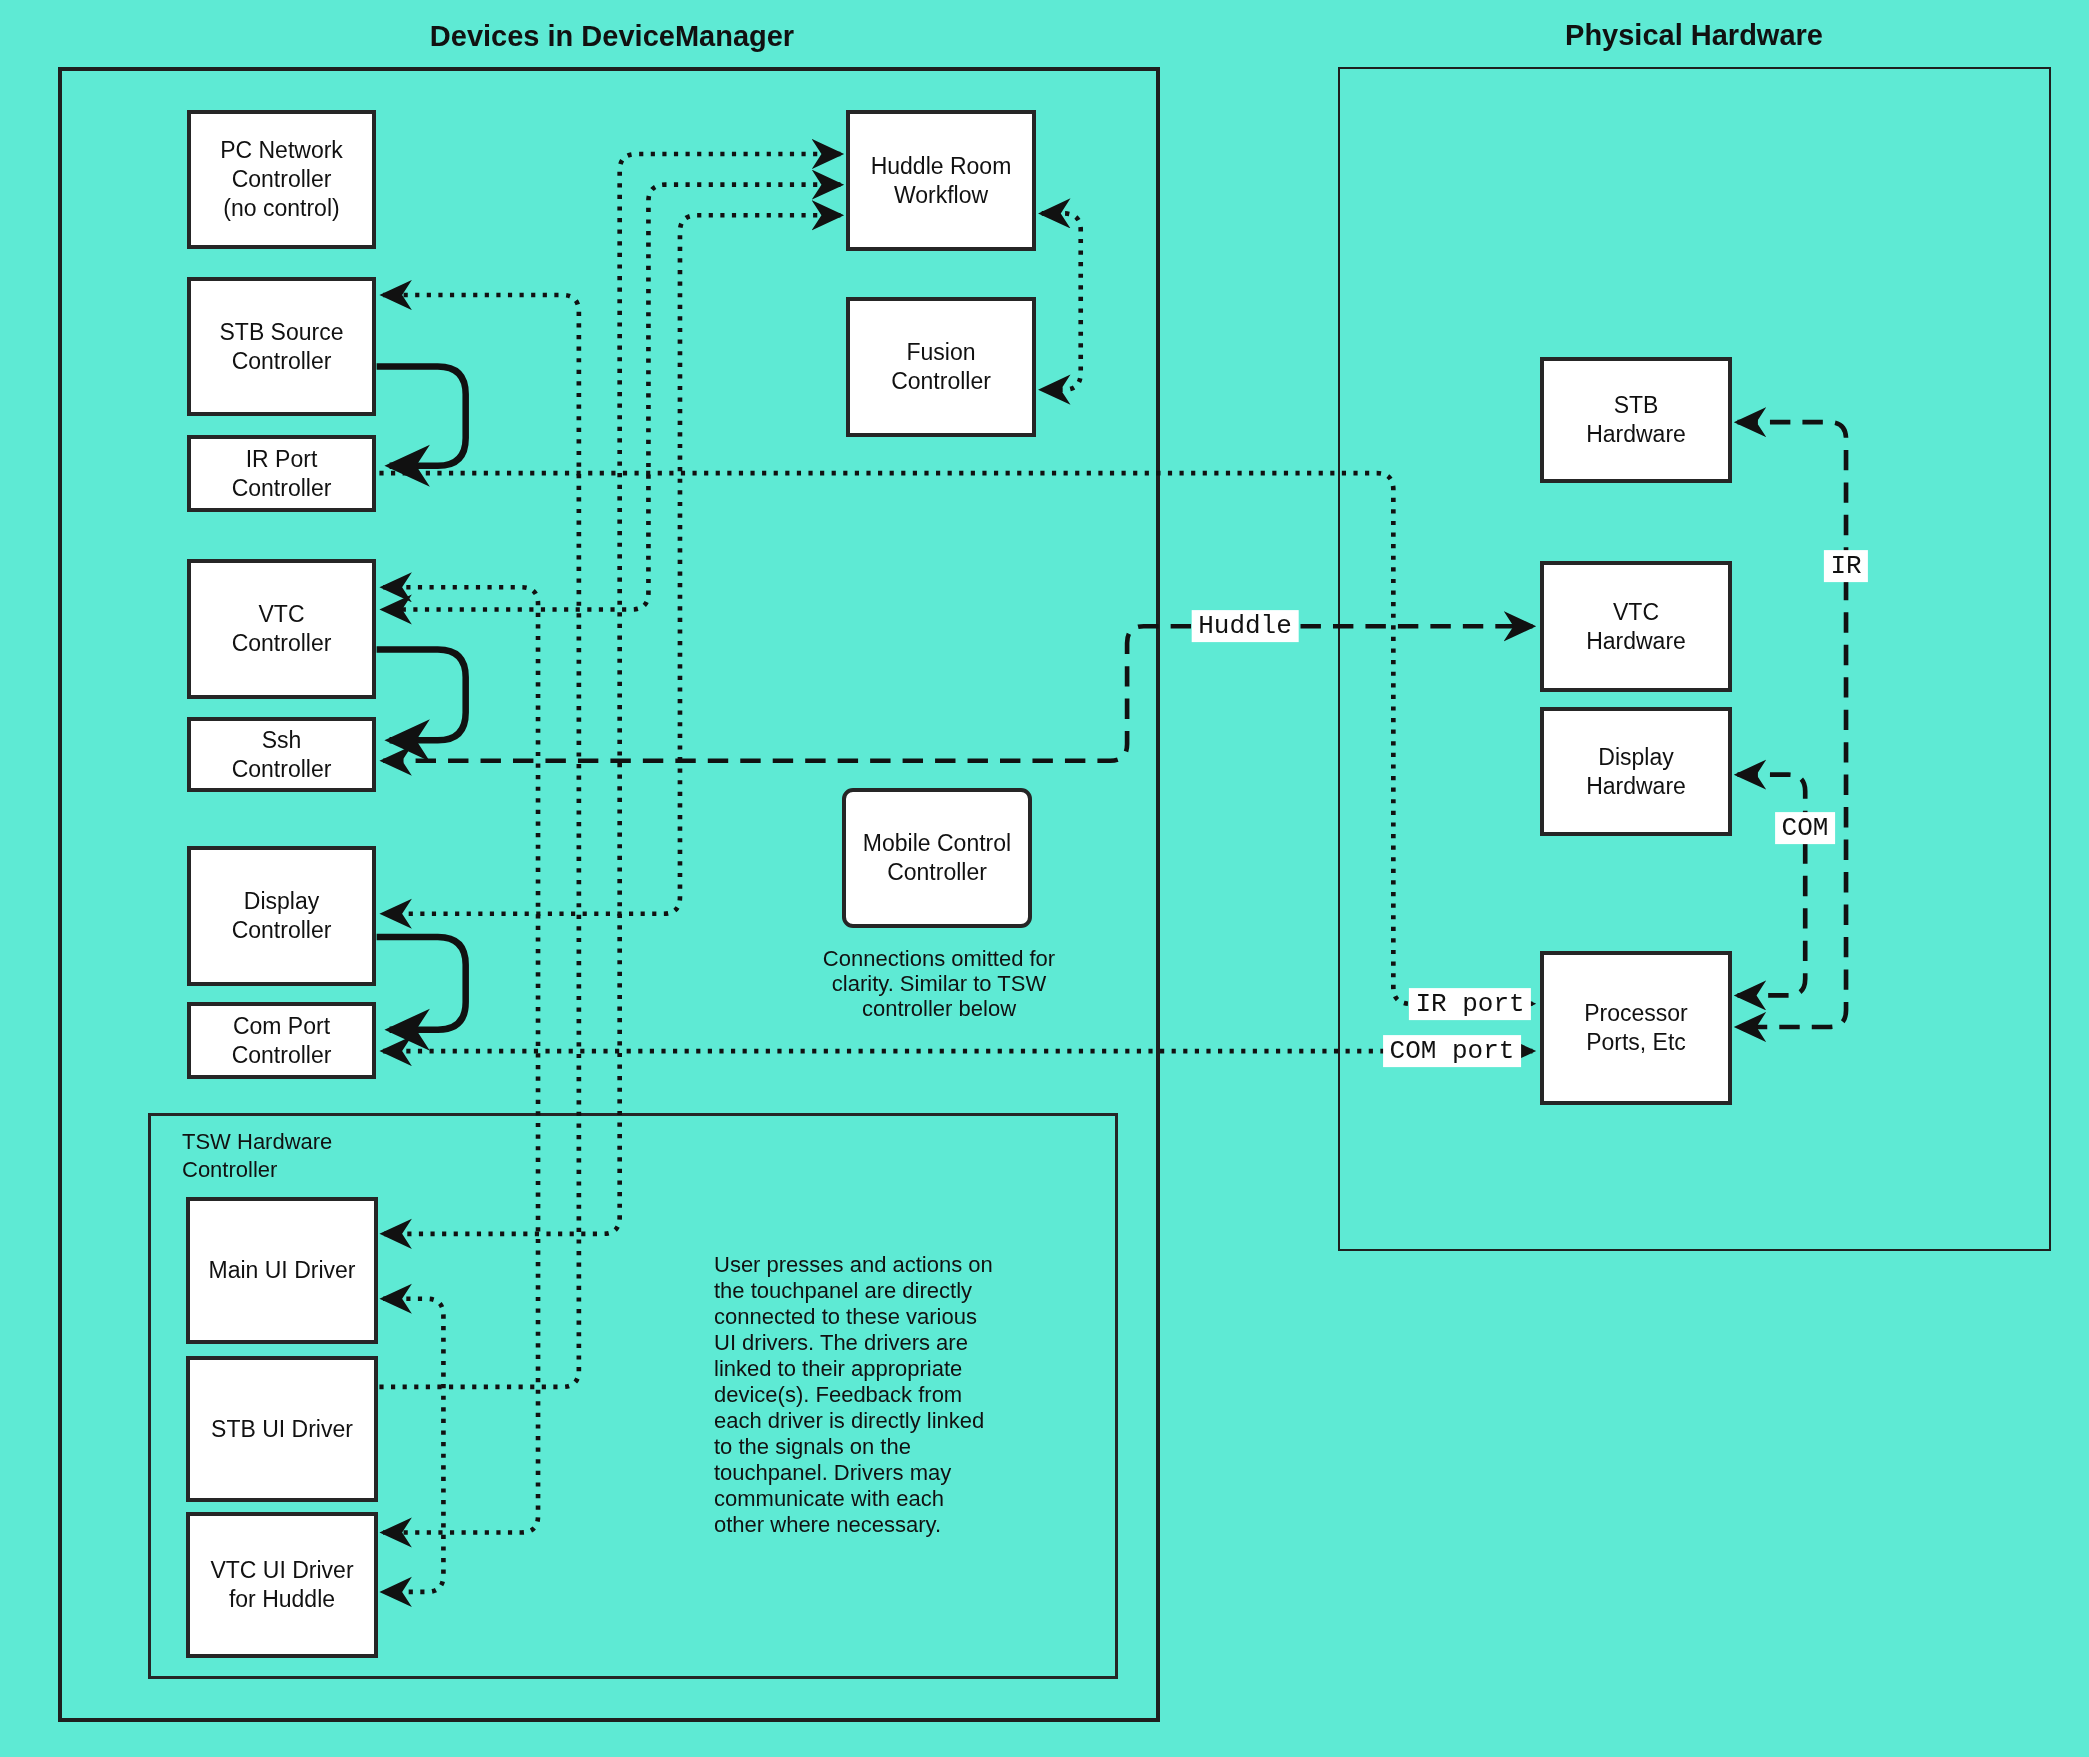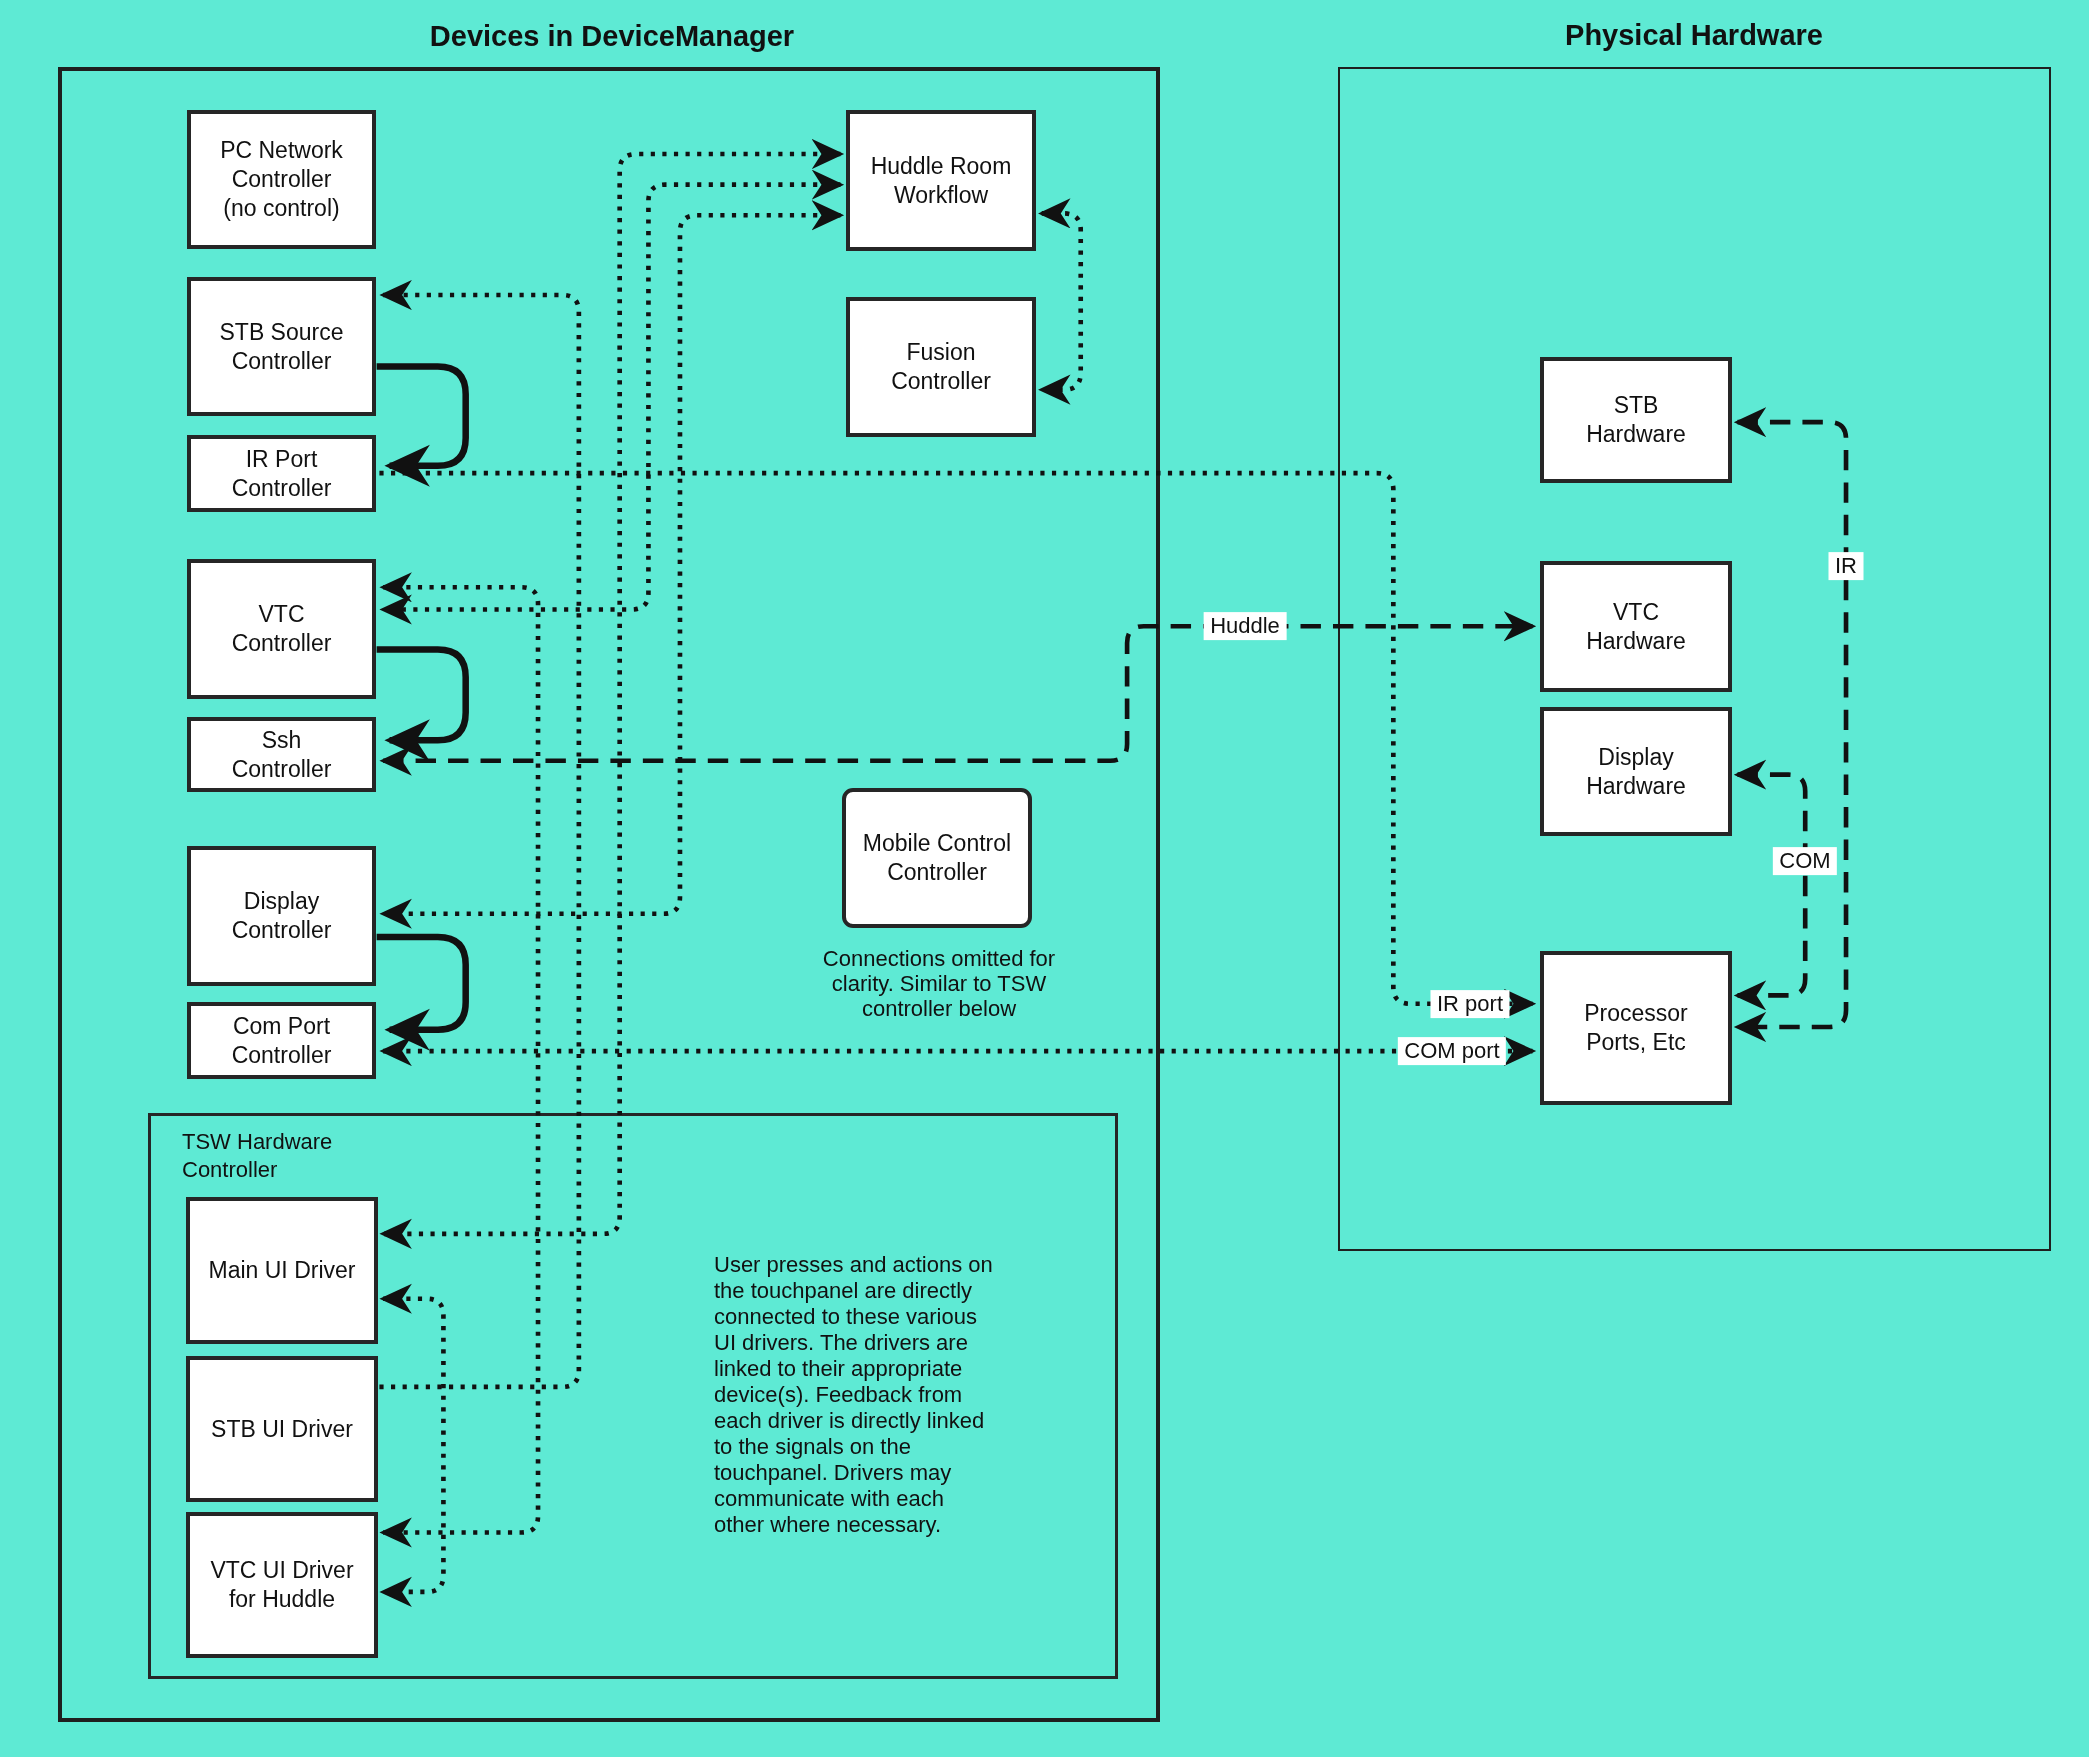--- a/index.html
+++ b/index.html
@@ -12,21 +12,21 @@
     white-space:nowrap;letter-spacing:0px;}
   .node{position:absolute;box-sizing:border-box;background:#ffffff;border:4.6px solid #262626;
     display:flex;flex-direction:column;align-items:center;justify-content:center;z-index:2;}
   .node .ln{display:block;text-align:center;font-size:23px;line-height:29px;white-space:nowrap;}
   .txtblock{position:absolute;z-index:2;}
   .txtblock .ln{display:block;font-size:22px;line-height:26px;white-space:nowrap;}
   .caption .ln{text-align:center;line-height:25px;}
   .tsw-label .ln{font-size:22px;line-height:28px;}
   svg.wires{position:absolute;left:0;top:0;z-index:3;pointer-events:none;}
   .wire-label{position:absolute;transform:translate(-50%,-50%);background:#ffffff;
-    padding:0.9px 6.5px;font-size:22px;white-space:nowrap;z-index:4;}
+    padding:0.9px 6.5px;font-size:26px;white-space:nowrap;z-index:4;font-family:Liberation Mono, monospace;}
 </style>
 </head>
 <body>
 
 <div id="canvas">
 
   <div class="container-box" style="left:58px;top:67px;width:1102px;height:1655px;border:4.6px solid #1f1f1f;"></div>
   <div class="container-box" style="left:1338px;top:67px;width:713px;height:1184px;border:2.8px solid #1f1f1f;"></div>
   <div class="container-box" style="left:148px;top:1113px;width:970px;height:566px;border:3.7px solid #262626;"></div>
 
@@ -139,17 +139,17 @@
       <path d="M 1123,230 H 1147 Q 1165,230 1165,248 V 402 Q 1165,420 1147,420 H 1123" fill="none" stroke="#111" stroke-width="5" stroke-dasharray="4.5 8" marker-end="url(#arw)" marker-start="url(#arw)"></path>
       <path d="M 413,820 H 1197 Q 1215,820 1215,802 V 693 Q 1215,675 1233,675 H 1652" fill="none" stroke="#111" stroke-width="5" stroke-dasharray="22 13" marker-end="url(#arw)" marker-start="url(#arw)"></path>
       <path d="M 1873,455 H 1972 Q 1990,455 1990,473 V 1089 Q 1990,1107 1972,1107 H 1873" fill="none" stroke="#111" stroke-width="5" stroke-dasharray="22 13" marker-end="url(#arw)" marker-start="url(#arw)"></path>
       <path d="M 1873,835 H 1928 Q 1946,835 1946,853 V 1055 Q 1946,1073 1928,1073 H 1873" fill="none" stroke="#111" stroke-width="5" stroke-dasharray="22 13" marker-end="url(#arw)" marker-start="url(#arw)"></path>
       <path d="M 406,395 H 472 Q 502,395 502,425 V 472 Q 502,502 472,502 H 420" fill="none" stroke="#111" stroke-width="7" marker-end="url(#arw)"></path>
       <path d="M 406,700 H 472 Q 502,700 502,730 V 768 Q 502,798 472,798 H 420" fill="none" stroke="#111" stroke-width="7" marker-end="url(#arw)"></path>
       <path d="M 406,1010 H 472 Q 502,1010 502,1040 V 1080 Q 502,1110 472,1110 H 420" fill="none" stroke="#111" stroke-width="7" marker-end="url(#arw)"></path>
     </svg>
     <span class="wire-label" style="left: 1245px; top: 626px;">Huddle</span>
     <span class="wire-label" style="left: 1846px; top: 566px;">IR</span>
-    <span class="wire-label" style="left: 1805px; top: 861px;">COM</span>
+    <span class="wire-label" style="left: 1805px; top: 828px;">COM</span>
     <span class="wire-label" style="left: 1470px; top: 1004px;">IR port</span>
     <span class="wire-label" style="left: 1452px; top: 1051px;">COM port</span>
   </div>
 
 
 </body></html>

